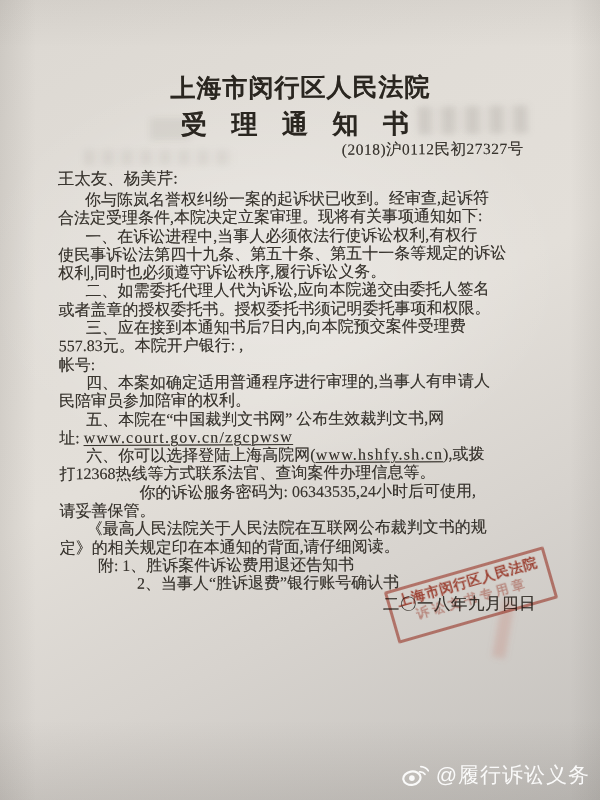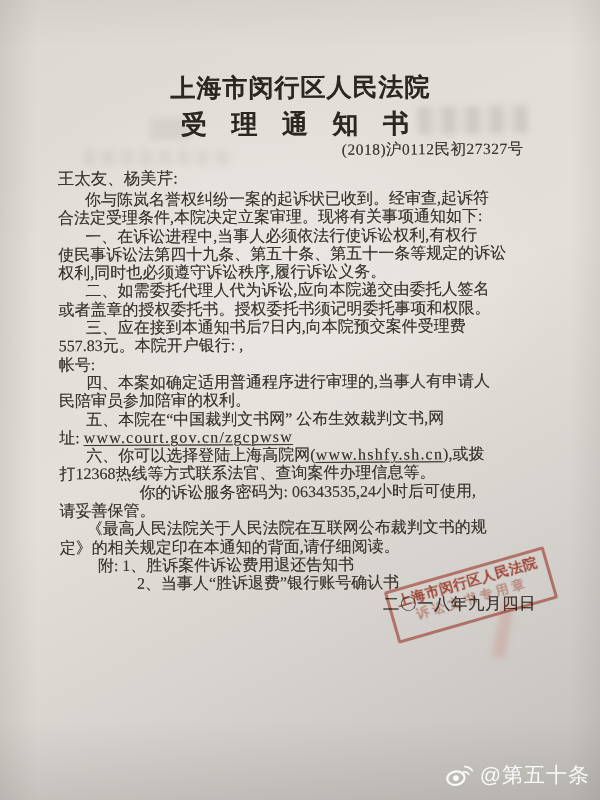--- a/index.html
+++ b/index.html
@@ -112,17 +112,17 @@
     <div class="stamp-l2">诉讼文书专用章</div>
   </div>
 
   <div class="watermark">
     <svg class="wicon" width="27" height="24" viewBox="0 0 30 26">
       <ellipse cx="11" cy="16.5" rx="9.6" ry="7.4" fill="none" stroke="rgba(255,255,255,0.92)" stroke-width="2.4" transform="rotate(-10 11 16.5)"></ellipse>
       <circle cx="11" cy="16.5" r="3.1" fill="rgba(255,255,255,0.92)"></circle>
       <path d="M19.5 9.5 a6.5 6.5 0 0 1 6.0 2.6" fill="none" stroke="rgba(255,255,255,0.92)" stroke-width="2" stroke-linecap="round"></path>
       <path d="M21 3.8 a11 11 0 0 1 8.2 4.4" fill="none" stroke="rgba(255,255,255,0.92)" stroke-width="2" stroke-linecap="round"></path>
     </svg>
-    <span>@第五十条</span>
+    <span>@履行诉讼义务</span>
   </div>
 
   <div class="vignette"></div>
 </div>
 
 </body></html>

